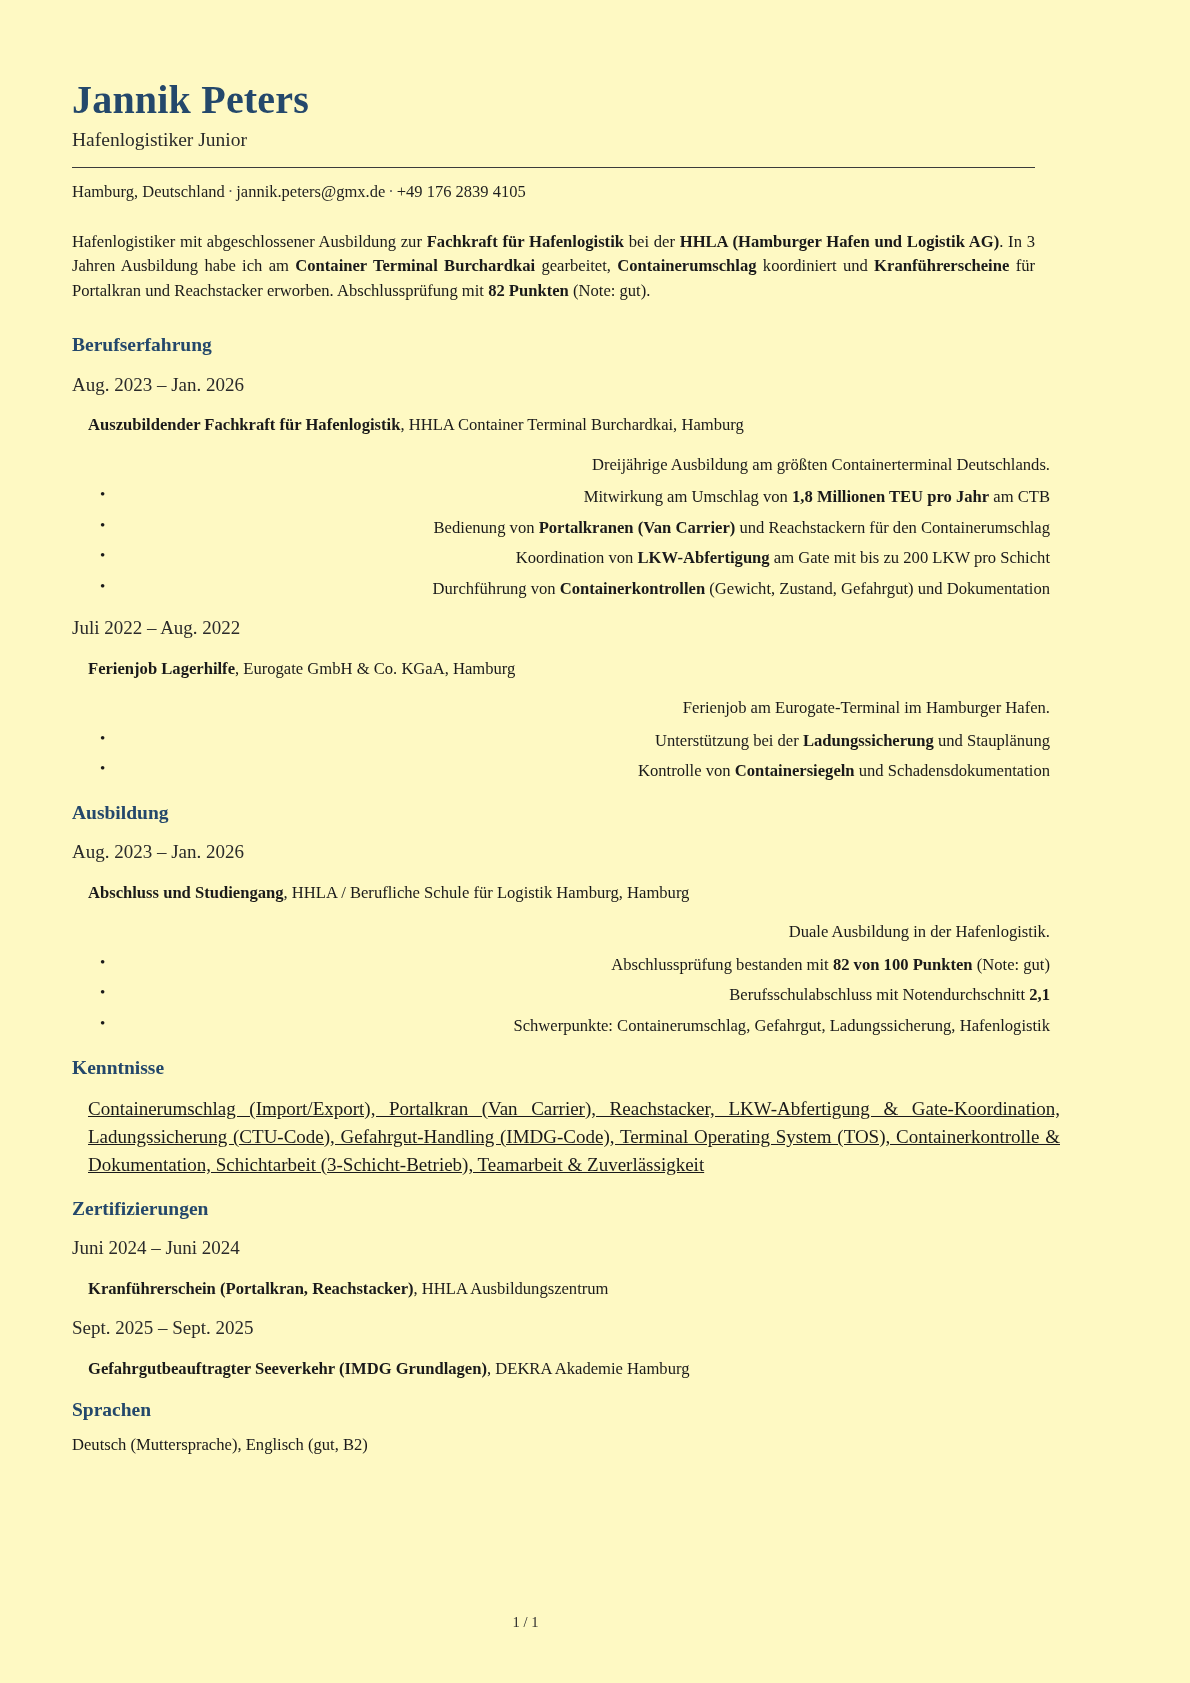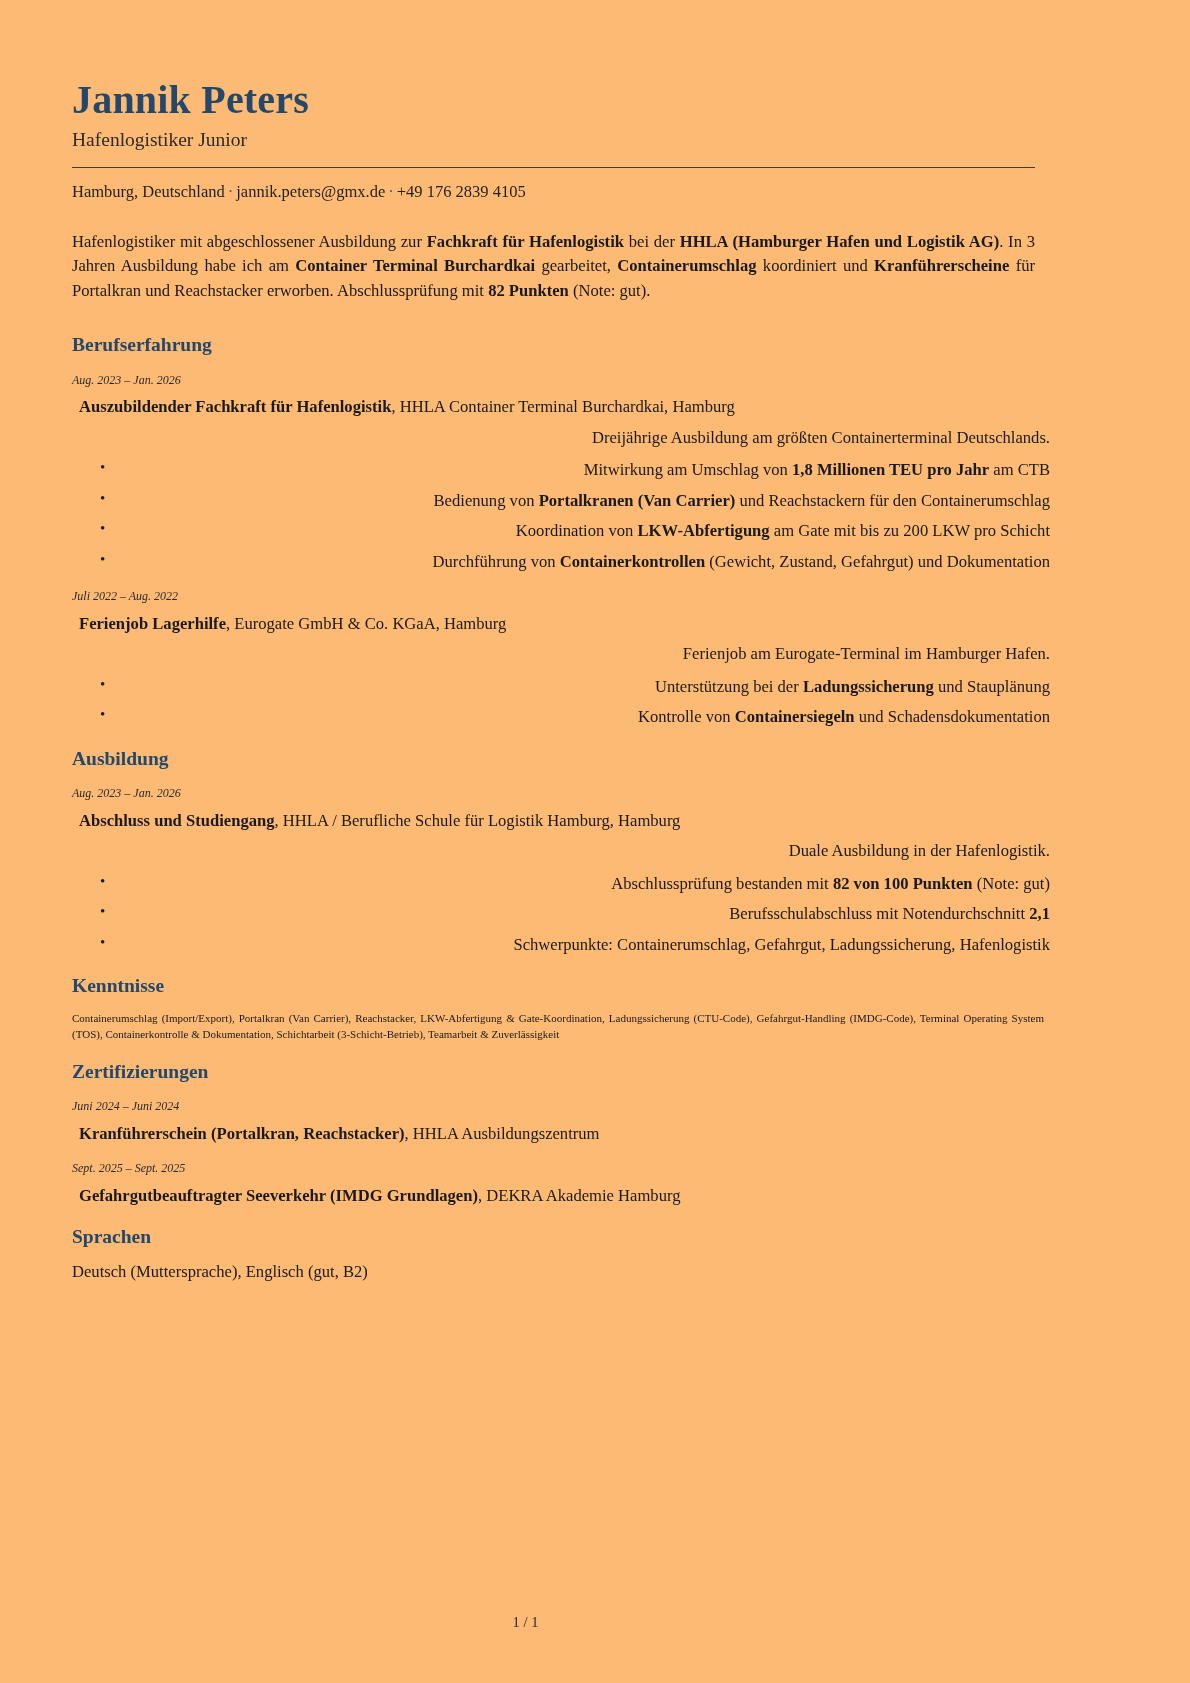--- a/index.html
+++ b/index.html
@@ -14,21 +14,21 @@
     font-family: "Liberation Serif", "DejaVu Serif", serif;
     color: #1a1a1a;
     position: relative;
     overflow: hidden;
   }
   .page {
     position: absolute;
     left: 0; top: 0;
     width: 1190px;
     height: 1683px;
-    background: #fdba74;
+    background: #fef9c3;
     box-sizing: border-box;
     padding: 78px 140px 8px 72px;
   }
   
   .name {
     font-size: 40px;
     font-weight: 700;
     color: #24486b;
     letter-spacing: 0.2px;
     line-height: 1.1;
@@ -73,30 +73,29 @@
     font-size: 19.5px;
     font-weight: 700;
     color: #24486b;
     margin: 18px 0 12px 0;
     line-height: 1.2;
   }
   .entry {
     margin: 0 0 14px 0;
   }
   .entry-date {
-    font-size: 12px;
-    font-style: italic;
+    font-size: 19px;
     color: #2a2a2a;
     line-height: 1.3;
     margin: 16px 0 3px 0;
   }
   .entry-title {
     font-size: 16.6px;
     line-height: 1.4;
-    margin: 7px;
+    margin: 16px;
   }
   .entry-title b {
     font-weight: 700;
   }
   .entry-desc {
     font-size: 16.6px;
     line-height: 1.42;
     margin: 2px 0 0 0;
     text-align: right;
   }
@@ -116,26 +115,27 @@
   ul.bullets li:before {
     content: "\2022";
     position: absolute;
     left: 0;
     top: -1px;
     font-size: 15px;
     color: #1a1a1a;
   }
   ul.bullets li b { font-weight: 700; }
   .skills-text {
-    font-size: 11px;
+    font-size: 19px;
     line-height: 1.47;
     text-align: justify;
     width: 972px;
-    margin: 0;
+    margin: 16px;
     hyphens: auto;
+    text-decoration: underline;
   }
   .lang-text {
     font-size: 16.6px;
     line-height: 1.45;
     margin: 0;
   }
   .cert-entry { margin: 0 0 13px 0; }
   .footer {
     position: absolute;
     left: 0;

